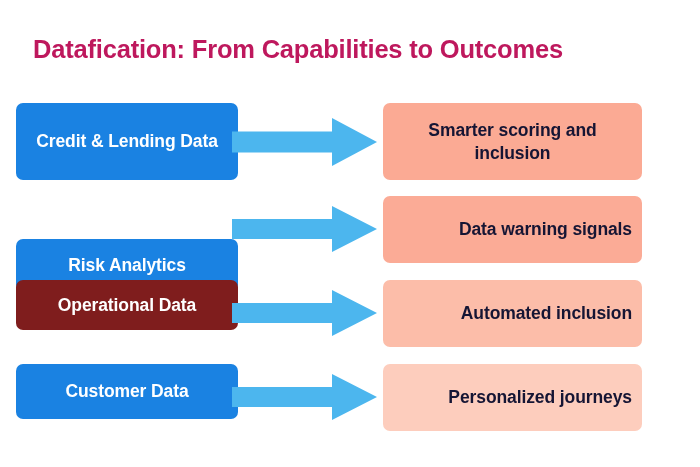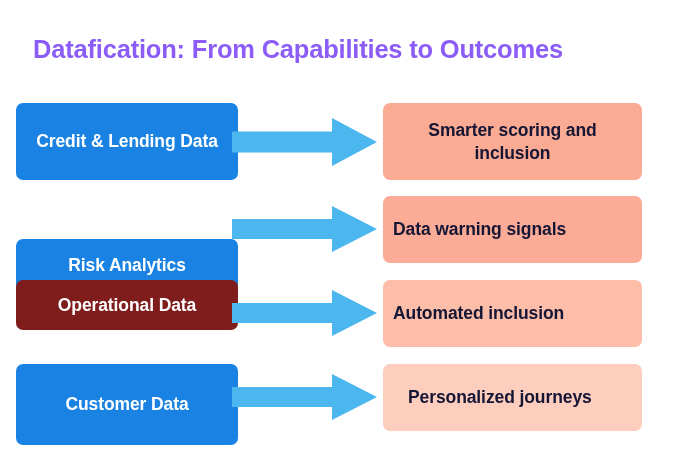--- a/index.html
+++ b/index.html
@@ -27,21 +27,21 @@
   
   #page-title {
     position: absolute;
     left: 0;
     top: 34px;
     width: 596px;
     text-align: center;
     font-size: 25.5px;
     font-weight: bold;
     letter-spacing: -0.2px;
-    color: #8b5cf6;
+    color: #be185d;
     line-height: 1.2;
     white-space: nowrap;
   }
 
   
   .flow-row {
     position: absolute;
     left: 0;
     width: 700px;
   }
@@ -69,21 +69,21 @@
   }
 
   
   .outcome-box {
     position: absolute;
     left: 383px;
     width: 259px;
     border-radius: 7px;
     display: flex;
     align-items: center;
-    justify-content: flex-start;
+    justify-content: flex-end;
     box-sizing: border-box;
     padding: 2px 10px;
   }
   .outcome-label {
     color: #151534;
     font-size: 17.5px;
     font-weight: bold;
     line-height: 1.28;
     text-align: center;
     letter-spacing: -0.1px;
@@ -139,21 +139,21 @@
         <div class="flow-arrow" style="top: 290px; height: 46px;">
           <svg viewBox="0 0 145 46" preserveAspectRatio="none" xmlns="http://www.w3.org/2000/svg">
             <polygon points="0,13 100,13 100,0 145,23 100,46 100,33 0,33" fill="#4cb6ee"></polygon>
           </svg>
         </div>
         <div class="outcome-box" style="top: 280px; height: 67px; background: rgb(252, 189, 169);">
           <span class="outcome-label">Automated inclusion</span>
         </div>
       </div>
       <div class="flow-row">
-        <div class="capability-box" style="top: 364px; height: 81px; background: rgb(26, 130, 226);">
+        <div class="capability-box" style="top: 364px; height: 55px; background: rgb(26, 130, 226);">
           <span class="capability-label">Customer Data</span>
         </div>
         <div class="flow-arrow" style="top: 374px; height: 46px;">
           <svg viewBox="0 0 145 46" preserveAspectRatio="none" xmlns="http://www.w3.org/2000/svg">
             <polygon points="0,13 100,13 100,0 145,23 100,46 100,33 0,33" fill="#4cb6ee"></polygon>
           </svg>
         </div>
         <div class="outcome-box" style="top: 364px; height: 67px; background: rgb(253, 205, 189); padding-left: 25px;">
           <span class="outcome-label">Personalized journeys</span>
         </div>

